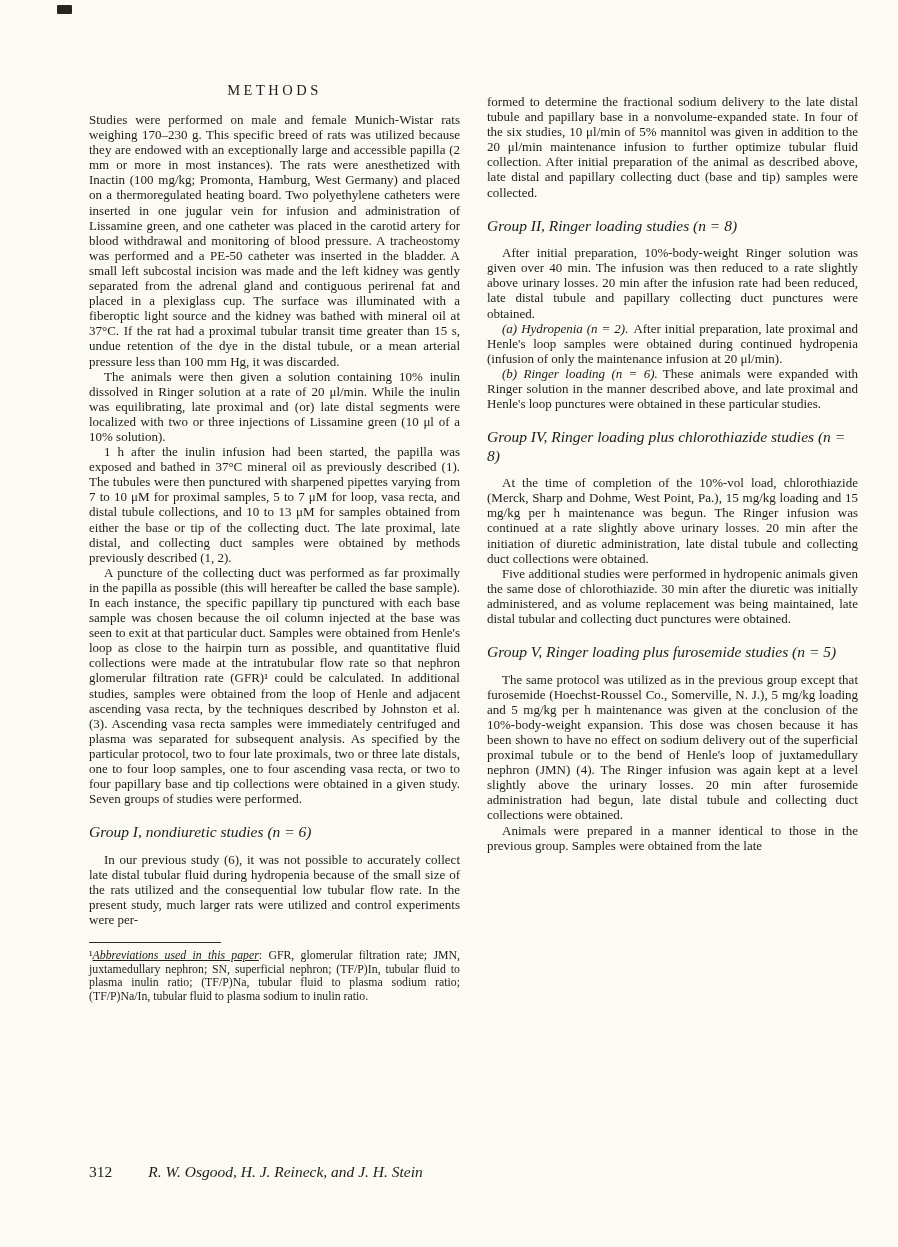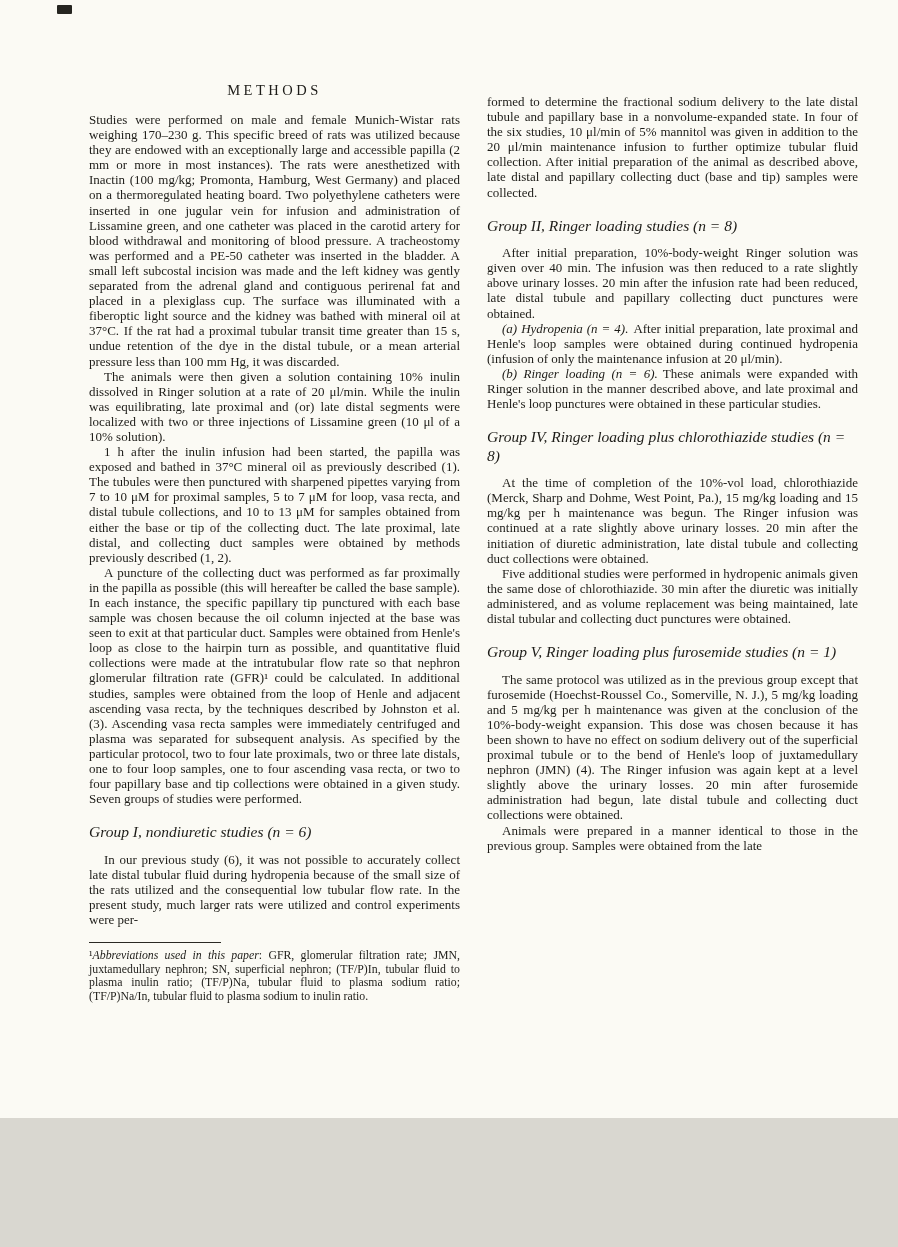--- a/index.html
+++ b/index.html
@@ -1,20 +1,20 @@
 <!DOCTYPE html>
 <html lang="en"><head>
 <meta charset="utf-8">
 <style>
   html, body { margin: 0; padding: 0; }
   body { background: #d9d7d0; }
   .page {
     position: relative;
     width: 898px;
-    height: 1118px;
+    height: 1247px;
     margin: 0 auto;
     background: #fbfaf4;
     font-family: "Liberation Serif", "DejaVu Serif", serif;
     color: #1d1c18;
     overflow: hidden;
   }
   .scan-artifact {
     position: absolute;
     left: 57px;
     top: 5px;
@@ -58,21 +58,21 @@
     height: 0;
     border-top: 1.2px solid #2a2923;
     margin: 0 0 6px 0;
   }
   .fn-text {
     font-size: 11.8px;
     line-height: 13.6px;
     text-align: justify;
     margin: 0;
   }
-  .fn-text .italic { font-style: italic; }
+  .fn-text .italic { font-style: italic; text-decoration: underline; }
   .page-footer {
     position: absolute;
     left: 89px;
     top: 1163px;
     width: 770px;
     font-size: 15.5px;
     line-height: 18px;
   }
   .page-number { display: inline-block; margin-right: 36px; }
   .footer-authors { font-style: italic; }
@@ -100,28 +100,28 @@
       <p class="fn-text"><span>¹</span><span class="italic">Abbreviations used in this paper</span><span>: GFR, glomerular filtration rate; JMN, juxtamedullary nephron; SN, superficial nephron; (TF/P)In, tubular fluid to plasma inulin ratio; (TF/P)Na, tubular fluid to plasma sodium ratio; (TF/P)Na/In, tubular fluid to plasma sodium to inulin ratio.</span></p>
     </div>
   </div>
 
   <div class="col col-right">
     <p class="para">formed to determine the fractional sodium delivery to the late distal tubule and papillary base in a nonvolume-expanded state. In four of the six studies, 10 μl/min of 5% mannitol was given in addition to the 20 μl/min maintenance infusion to further optimize tubular fluid collection. After initial preparation of the animal as described above, late distal and papillary collecting duct (base and tip) samples were collected.</p>
 
     <h3 class="group-heading">Group II, Ringer loading studies (n = 8)</h3>
     <p class="para indent">After initial preparation, 10%-body-weight Ringer solution was given over 40 min. The infusion was then reduced to a rate slightly above urinary losses. 20 min after the infusion rate had been reduced, late distal tubule and papillary collecting duct punctures were obtained.</p>
 
-    <p class="para indent"><span class="lead">(a) Hydropenia (n = 4).</span><span>After initial preparation, late proximal and Henle's loop samples were obtained during continued hydropenia (infusion of only the maintenance infusion at 20 μl/min).</span></p>
+    <p class="para indent"><span class="lead">(a) Hydropenia (n = 2).</span><span>After initial preparation, late proximal and Henle's loop samples were obtained during continued hydropenia (infusion of only the maintenance infusion at 20 μl/min).</span></p>
     <p class="para indent"><span class="lead">(b) Ringer loading (n = 6).</span><span>These animals were expanded with Ringer solution in the manner described above, and late proximal and Henle's loop punctures were obtained in these particular studies.</span></p>
 
     <h3 class="group-heading">Group IV, Ringer loading plus chlorothiazide studies (n = 8)</h3>
     <p class="para indent">At the time of completion of the 10%-vol load, chlorothiazide (Merck, Sharp and Dohme, West Point, Pa.), 15 mg/kg loading and 15 mg/kg per h maintenance was begun. The Ringer infusion was continued at a rate slightly above urinary losses. 20 min after the initiation of diuretic administration, late distal tubule and collecting duct collections were obtained.</p>
     <p class="para indent">Five additional studies were performed in hydropenic animals given the same dose of chlorothiazide. 30 min after the diuretic was initially administered, and as volume replacement was being maintained, late distal tubular and collecting duct punctures were obtained.</p>
 
-    <h3 class="group-heading">Group V, Ringer loading plus furosemide studies (n = 1)</h3>
+    <h3 class="group-heading">Group V, Ringer loading plus furosemide studies (n = 5)</h3>
     <p class="para indent">The same protocol was utilized as in the previous group except that furosemide (Hoechst-Roussel Co., Somerville, N. J.), 5 mg/kg loading and 5 mg/kg per h maintenance was given at the conclusion of the 10%-body-weight expansion. This dose was chosen because it has been shown to have no effect on sodium delivery out of the superficial proximal tubule or to the bend of Henle's loop of juxtamedullary nephron (JMN) (4). The Ringer infusion was again kept at a level slightly above the urinary losses. 20 min after furosemide administration had begun, late distal tubule and collecting duct collections were obtained.</p>
 
     <p class="para indent">Animals were prepared in a manner identical to those in the previous group. Samples were obtained from the late</p>
   </div>
 
   <div class="page-footer">
     <span class="page-number">312</span><span class="footer-authors">R. W. Osgood, H. J. Reineck, and J. H. Stein</span>
   </div>
 
 </div>

